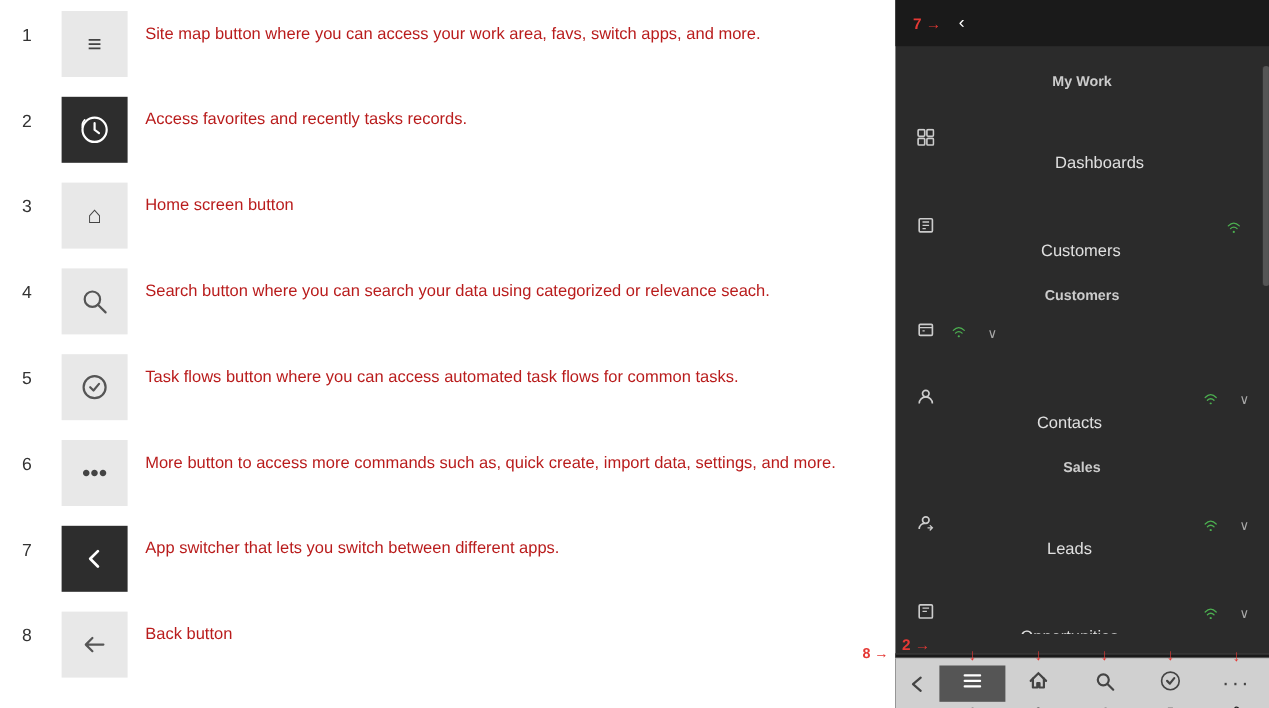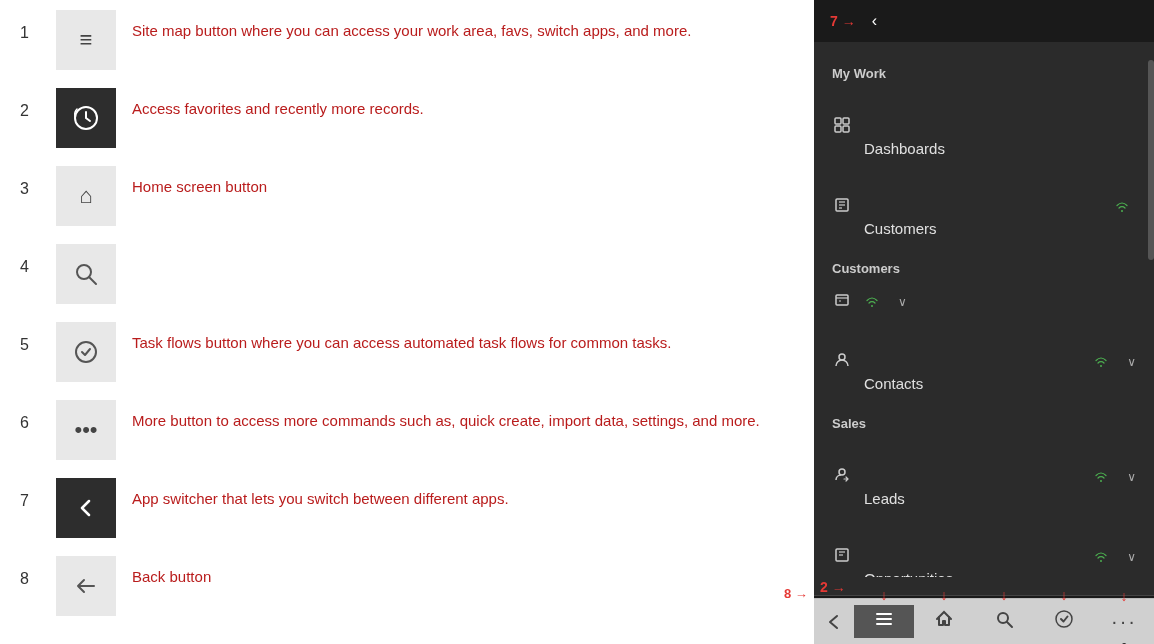--- a/index.html
+++ b/index.html
@@ -87,20 +87,21 @@
     .sidebar-title {
       color: #fff;
       font-size: 17px;
       font-weight: 500;
     }
 
     .sidebar-content {
       flex: 1;
       overflow-y: auto;
       padding: 10px 0;
+      text-align: center;
     }
 
     .sidebar-section-label {
       color: #ccc;
       font-size: 13px;
       font-weight: 600;
       padding: 14px 18px 6px 18px;
     }
 
     .sidebar-item {
@@ -212,35 +213,36 @@
     </div>
     <div class="list-item">
       <span class="item-number">2</span>
       <div class="icon-box dark" style="font-size: 20px;">
         <svg width="28" height="28" viewBox="0 0 28 28" fill="none" xmlns="http://www.w3.org/2000/svg">
       <circle cx="14" cy="14" r="11" stroke="white" stroke-width="2"></circle>
       <path d="M14 8v6l4 3" stroke="white" stroke-width="2" stroke-linecap="round"></path>
       <path d="M5 5 Q2 8 3 12" stroke="white" stroke-width="1.5" stroke-linecap="round" fill="none"></path>
     </svg>
       </div>
-      <span class="item-text">Access favorites and recently more records.</span>
+      <span class="item-text">Access favorites and recently tasks records.</span>
     </div>
     <div class="list-item">
       <span class="item-number">3</span>
       <div class="icon-box">⌂</div>
       <span class="item-text">Home screen button</span>
     </div>
     <div class="list-item">
       <span class="item-number">4</span>
       <div class="icon-box">
         <svg width="26" height="26" viewBox="0 0 26 26" fill="none">
           <circle cx="11" cy="11" r="7" stroke="#555" stroke-width="2"></circle>
           <line x1="16" y1="16" x2="23" y2="23" stroke="#555" stroke-width="2" stroke-linecap="round"></line>
         </svg>
       </div>
+      <span class="item-text">Search button where you can search your data using categorized or relevance seach.</span>
     </div>
     <div class="list-item">
       <span class="item-number">5</span>
       <div class="icon-box">
         <svg width="26" height="26" viewBox="0 0 26 26" fill="none">
           <circle cx="13" cy="13" r="10" stroke="#555" stroke-width="2"></circle>
           <path d="M9 13l3 3 5-6" stroke="#555" stroke-width="2" stroke-linecap="round" stroke-linejoin="round"></path>
         </svg>
       </div>
       <span class="item-text">Task flows button where you can access automated task flows for common tasks.</span>

